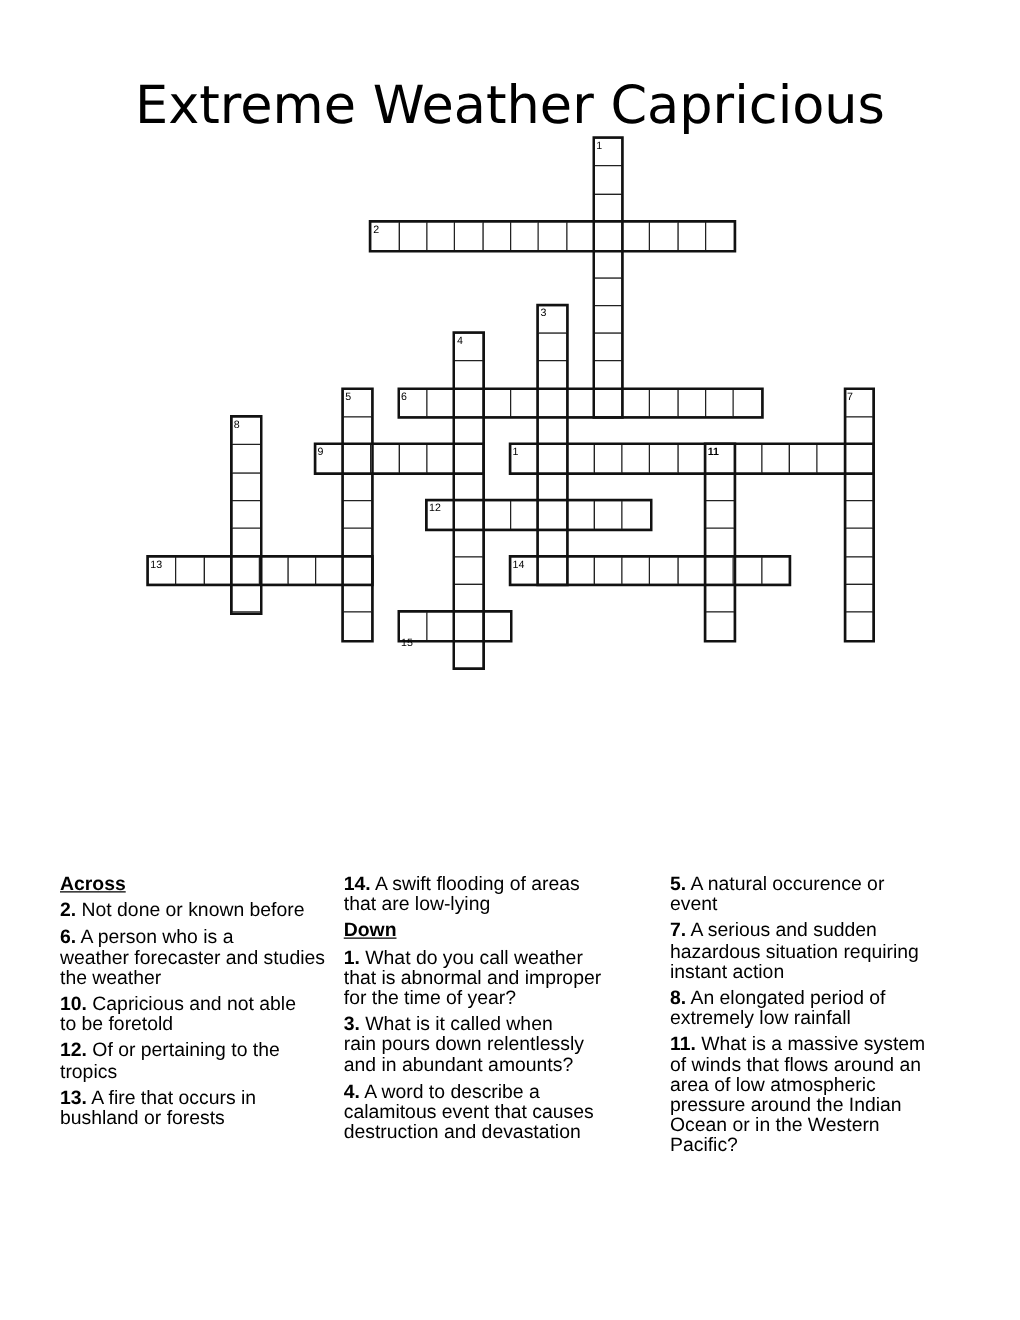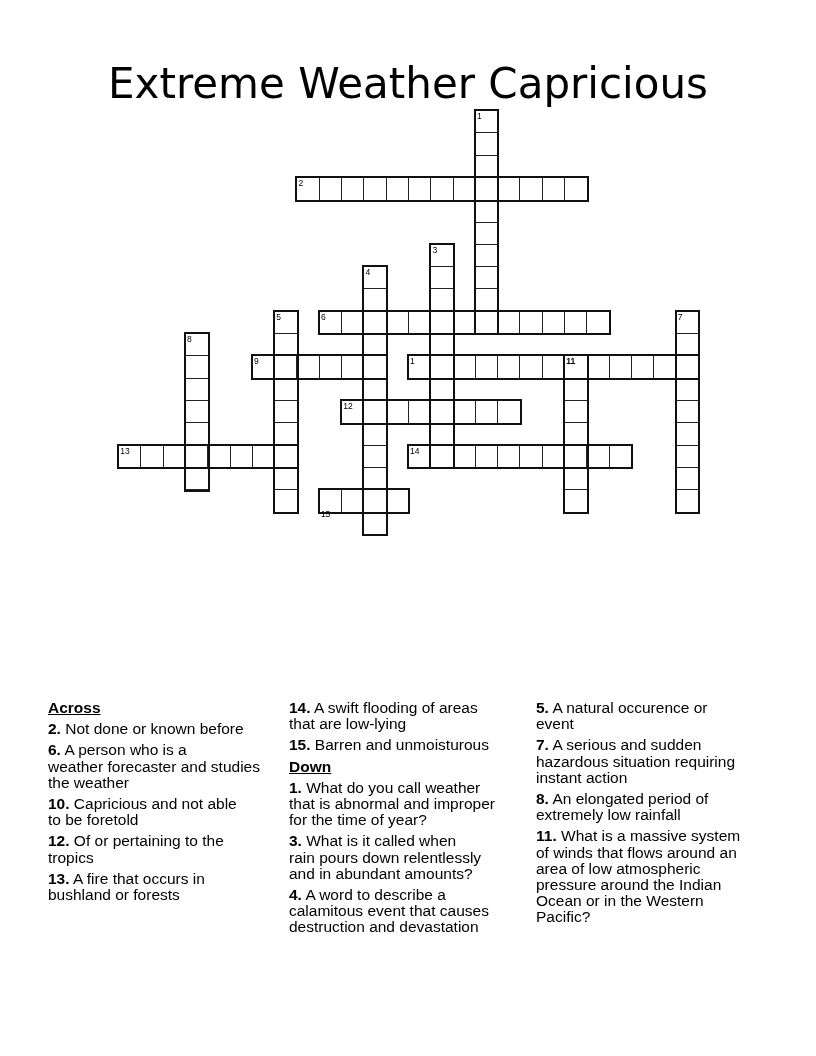--- a/index.html
+++ b/index.html
@@ -217,24 +217,23 @@
     <p class="clue"><span class="clue-num">6.</span><span class="clue-text"> A person who is a
 weather forecaster and studies
 the weather</span></p>
     <p class="clue"><span class="clue-num">10.</span><span class="clue-text"> Capricious and not able
 to be foretold</span></p>
     <p class="clue"><span class="clue-num">12.</span><span class="clue-text"> Of or pertaining to the
 tropics</span></p>
     <p class="clue"><span class="clue-num">13.</span><span class="clue-text"> A fire that occurs in
 bushland or forests</span></p>
   </div>
-<div class="clue-col" style="left:289px; top:700px; width:243px;">
+<div class="clue-col" style="left:275px; top:700px; width:243px;">
     <p class="clue"><span class="clue-num">14.</span><span class="clue-text"> A swift flooding of areas
 that are low-lying</span></p>
-    <p class="clue"><span class="clue-num">15.</span><span class="clue-text"> Barren and unmoisturous</span></p>
     <p class="clue-header">Down</p>
     <p class="clue"><span class="clue-num">1.</span><span class="clue-text"> What do you call weather
 that is abnormal and improper
 for the time of year?</span></p>
     <p class="clue"><span class="clue-num">3.</span><span class="clue-text"> What is it called when
 rain pours down relentlessly
 and in abundant amounts?</span></p>
     <p class="clue"><span class="clue-num">4.</span><span class="clue-text"> A word to describe a
 calamitous event that causes
 destruction and devastation</span></p>

